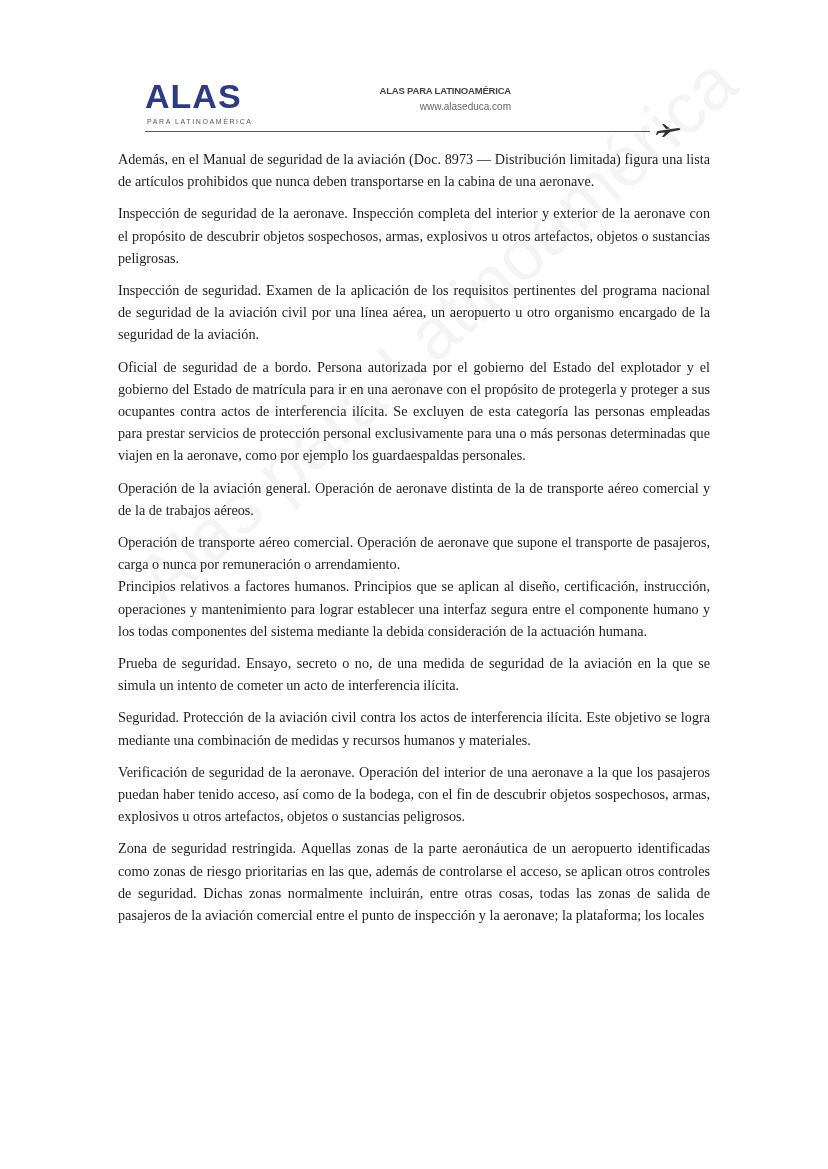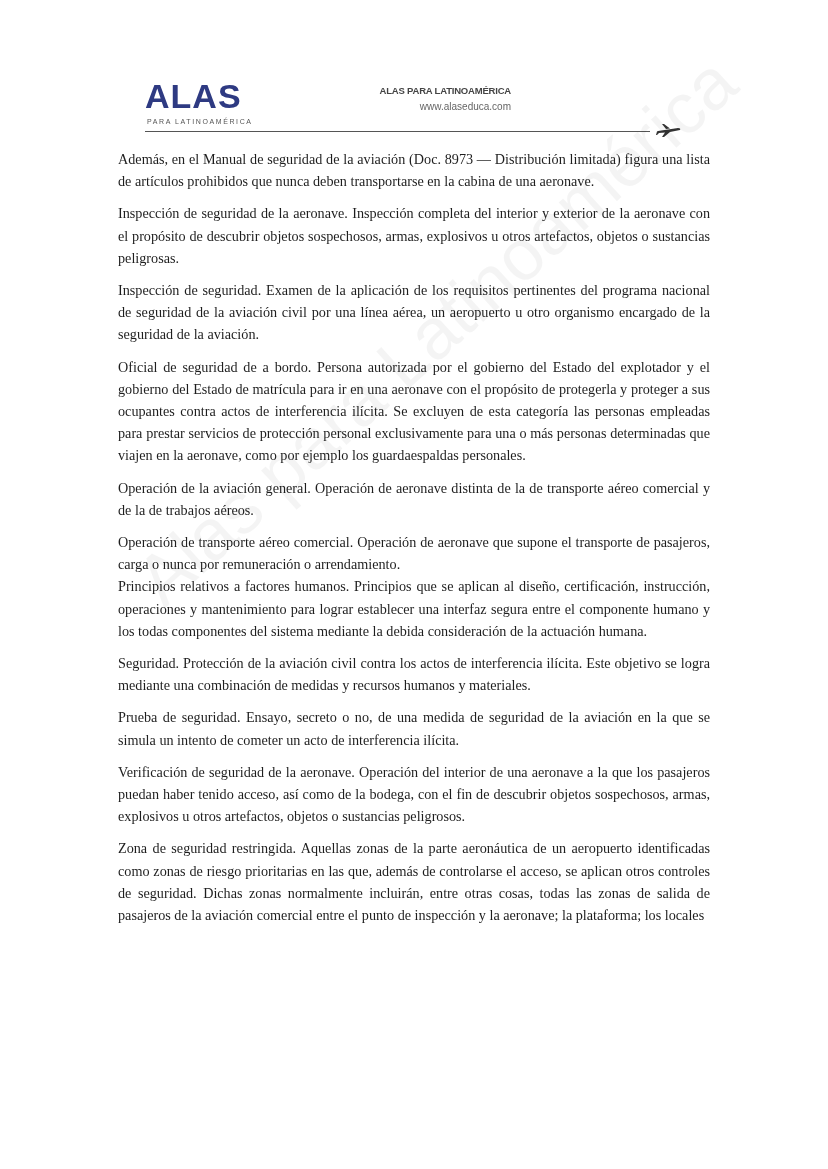--- a/index.html
+++ b/index.html
@@ -39,17 +39,17 @@
 <div class="watermark">Alas para Latinoamérica</div>
 
 <div class="content">
   <p>Además, en el Manual de seguridad de la aviación (Doc. 8973 — Distribución limitada) figura una lista de artículos prohibidos que nunca deben transportarse en la cabina de una aeronave.</p>
   <p>Inspección de seguridad de la aeronave. Inspección completa del interior y exterior de la aeronave con el propósito de descubrir objetos sospechosos, armas, explosivos u otros artefactos, objetos o sustancias peligrosas.</p>
   <p>Inspección de seguridad. Examen de la aplicación de los requisitos pertinentes del programa nacional de seguridad de la aviación civil por una línea aérea, un aeropuerto u otro organismo encargado de la seguridad de la aviación.</p>
   <p>Oficial de seguridad de a bordo. Persona autorizada por el gobierno del Estado del explotador y el gobierno del Estado de matrícula para ir en una aeronave con el propósito de protegerla y proteger a sus ocupantes contra actos de interferencia ilícita. Se excluyen de esta categoría las personas empleadas para prestar servicios de protección personal exclusivamente para una o más personas determinadas que viajen en la aeronave, como por ejemplo los guardaespaldas personales.</p>
   <p>Operación de la aviación general. Operación de aeronave distinta de la de transporte aéreo comercial y de la de trabajos aéreos.</p>
   <p class="tight">Operación de transporte aéreo comercial. Operación de aeronave que supone el transporte de pasajeros, carga o nunca por remuneración o arrendamiento.</p>
   <p>Principios relativos a factores humanos. Principios que se aplican al diseño, certificación, instrucción, operaciones y mantenimiento para lograr establecer una interfaz segura entre el componente humano y los todas componentes del sistema mediante la debida consideración de la actuación humana.</p>
+  <p>Prueba de seguridad. Ensayo, secreto o no, de una medida de seguridad de la aviación en la que se simula un intento de cometer un acto de interferencia ilícita.</p>
   <p>Seguridad. Protección de la aviación civil contra los actos de interferencia ilícita. Este objetivo se logra mediante una combinación de medidas y recursos humanos y materiales.</p>
-  <p>Prueba de seguridad. Ensayo, secreto o no, de una medida de seguridad de la aviación en la que se simula un intento de cometer un acto de interferencia ilícita.</p>
   <p>Verificación de seguridad de la aeronave. Operación del interior de una aeronave a la que los pasajeros puedan haber tenido acceso, así como de la bodega, con el fin de descubrir objetos sospechosos, armas, explosivos u otros artefactos, objetos o sustancias peligrosos.</p>
   <p>Zona de seguridad restringida. Aquellas zonas de la parte aeronáutica de un aeropuerto identificadas como zonas de riesgo prioritarias en las que, además de controlarse el acceso, se aplican otros controles de seguridad. Dichas zonas normalmente incluirán, entre otras cosas, todas las zonas de salida de pasajeros de la aviación comercial entre el punto de inspección y la aeronave; la plataforma; los locales</p>
 </div>
 
 </body></html>

